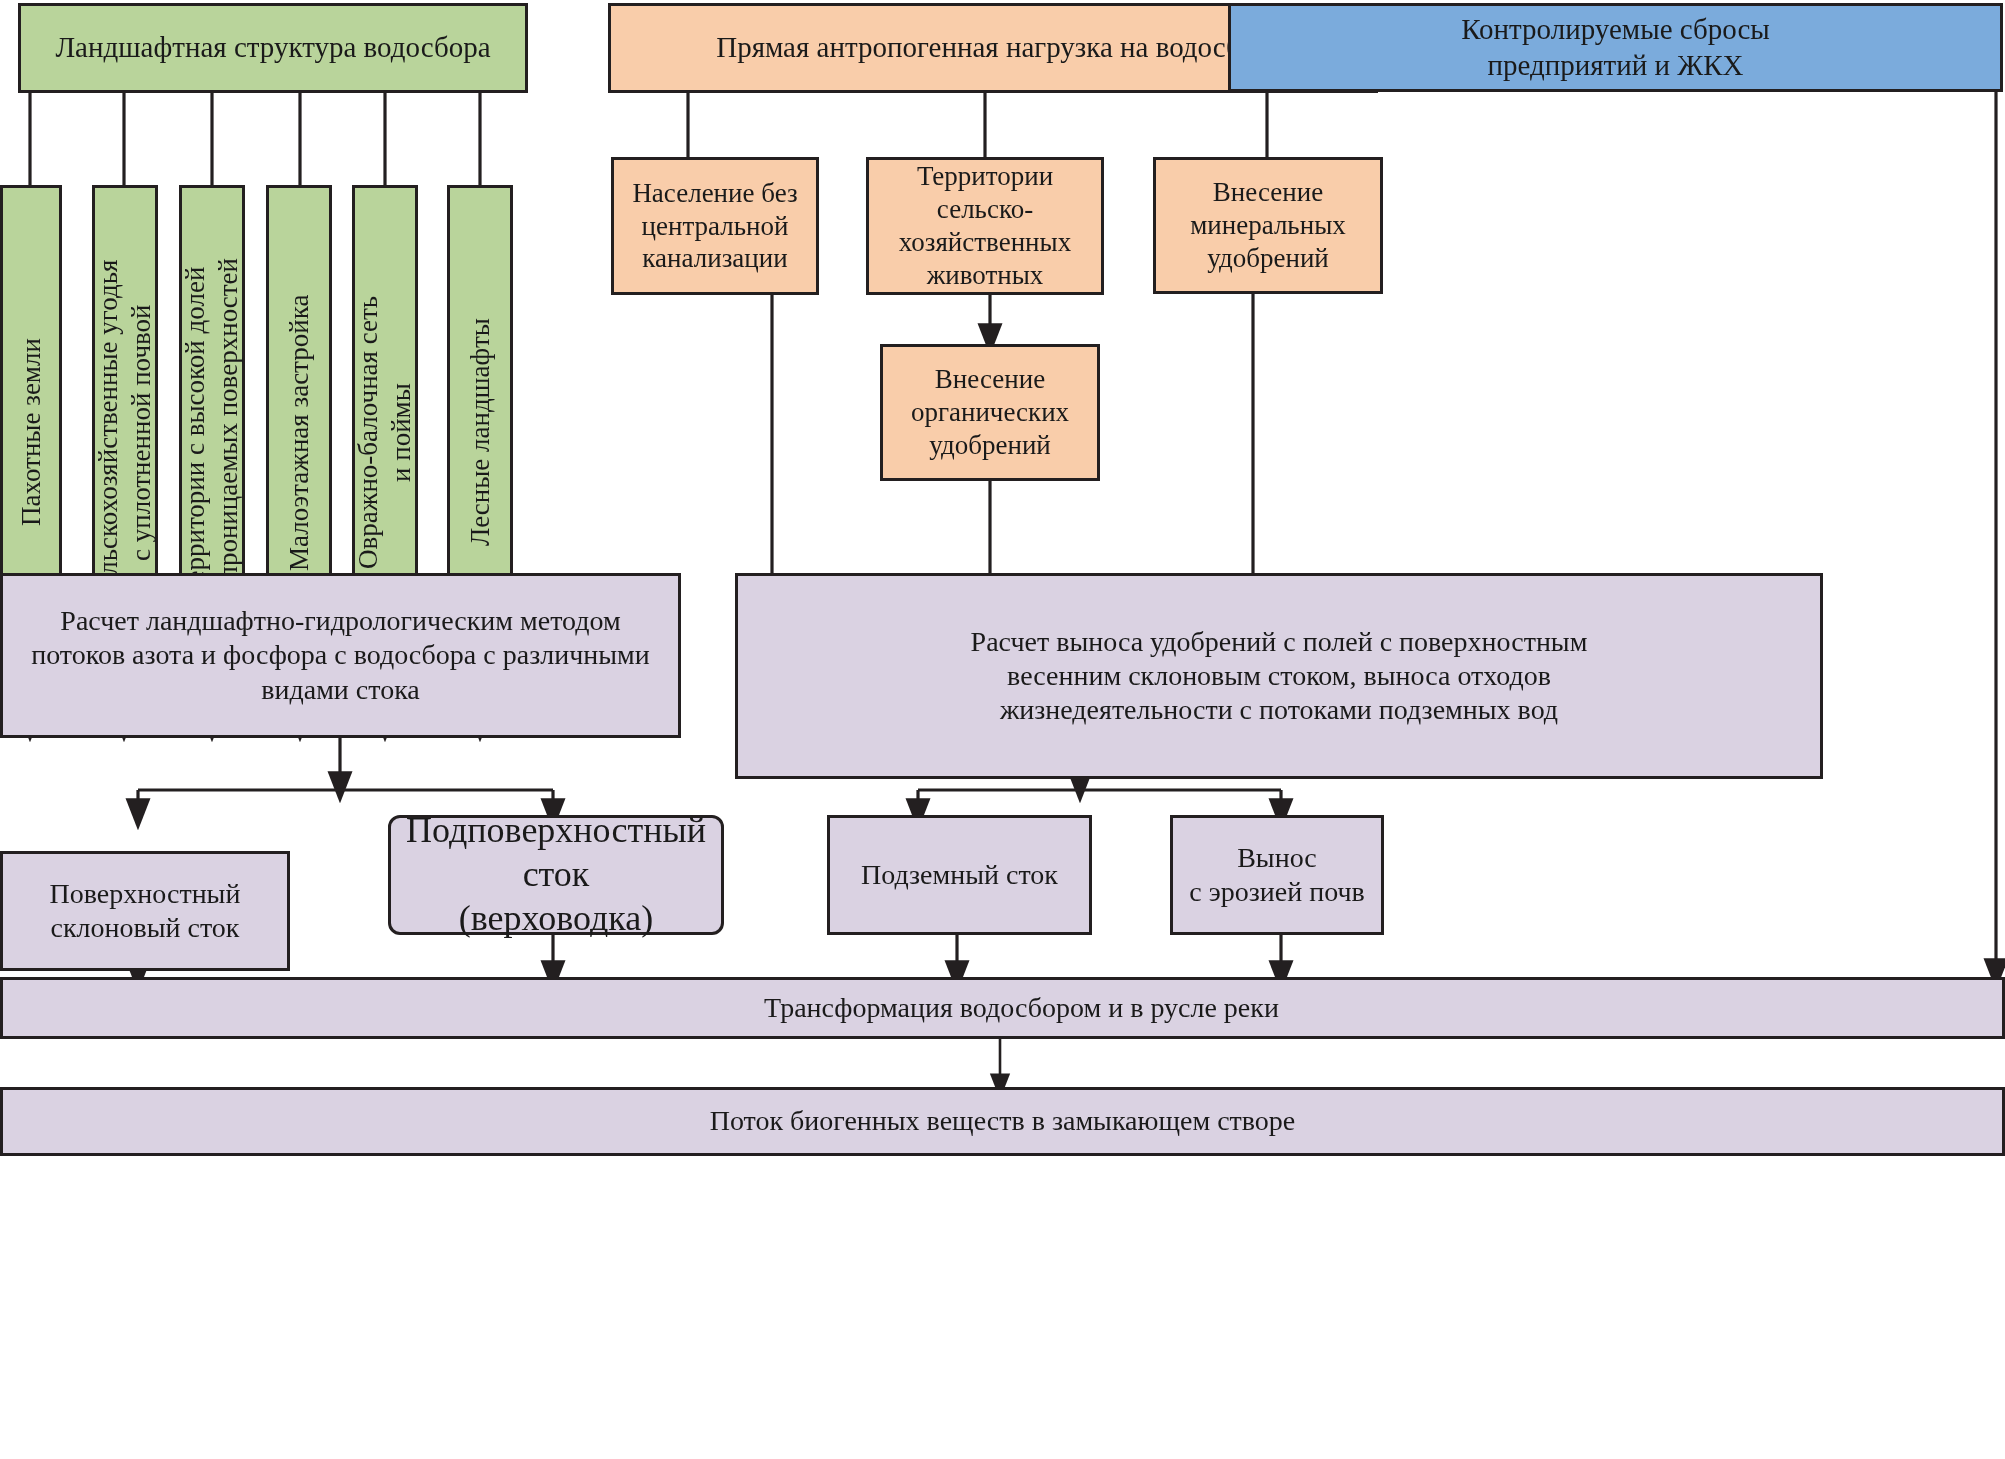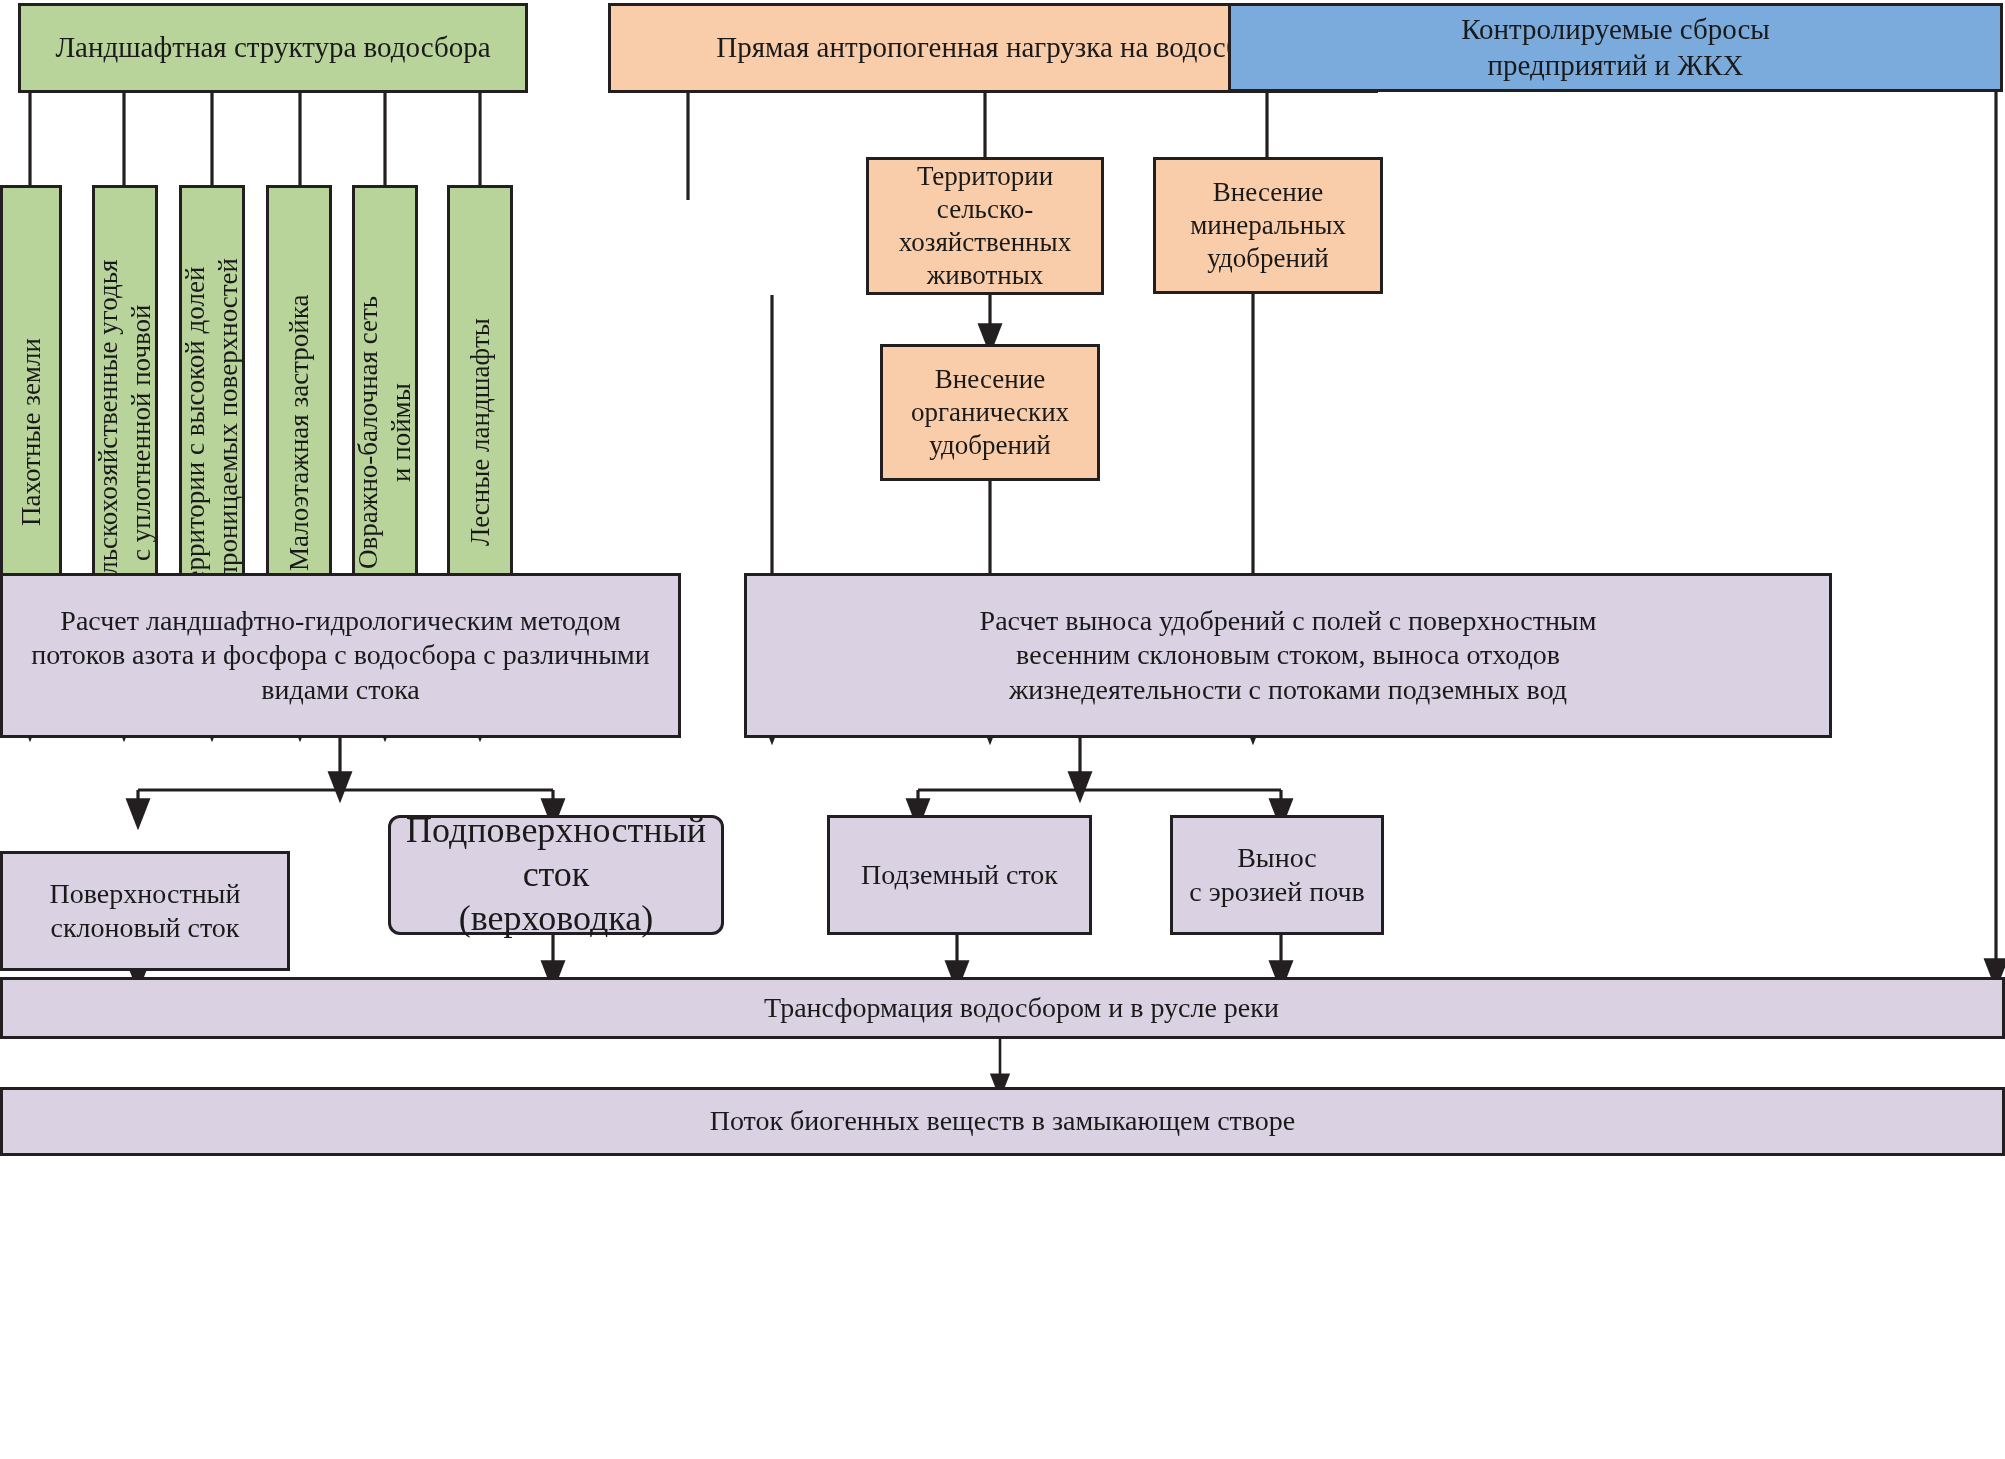--- a/index.html
+++ b/index.html
@@ -147,20 +147,25 @@
 
   <div class="node green vert" style="left:352px; top:185px; width:66px; height:495px; font-size:27px;">
     <span>Овражно-балочная сеть
 и поймы</span>
   </div>
 
   <div class="node green vert" style="left:447px; top:185px; width:66px; height:495px; font-size:27px;">
     <span>Лесные ландшафты</span>
   </div>
 
+  <div class="node orange" style="left:611px; top:157px; width:208px; height:138px; font-size:27px;">
+    <span>Население без
+центральной
+канализации</span>
+  </div>
 
   <div class="node orange" style="left:866px; top:157px; width:238px; height:138px; font-size:27px;">
     <span>Территории
 сельско-
 хозяйственных
 животных</span>
   </div>
 
   <div class="node orange" style="left:1153px; top:157px; width:230px; height:137px; font-size:27px;">
     <span>Внесение
@@ -173,21 +178,21 @@
 органических
 удобрений</span>
   </div>
 
   <div class="node purple" style="left:0px; top:573px; width:681px; height:165px; font-size:28px;">
     <span>Расчет ландшафтно-гидрологическим методом
 потоков азота и фосфора с водосбора с различными
 видами стока</span>
   </div>
 
-  <div class="node purple" style="left:735px; top:573px; width:1088px; height:165px; font-size:28px;margin-left:9px;">
+  <div class="node purple" style="left:735px; top:573px; width:1088px; height:206px; font-size:28px;">
     <span>Расчет выноса удобрений с полей с поверхностным
 весенним склоновым стоком, выноса отходов
 жизнедеятельности с потоками подземных вод</span>
   </div>
 
   <div class="node purple" style="left:0px; top:851px; width:290px; height:120px; font-size:28px;">
     <span>Поверхностный
 склоновый сток</span>
   </div>
 

